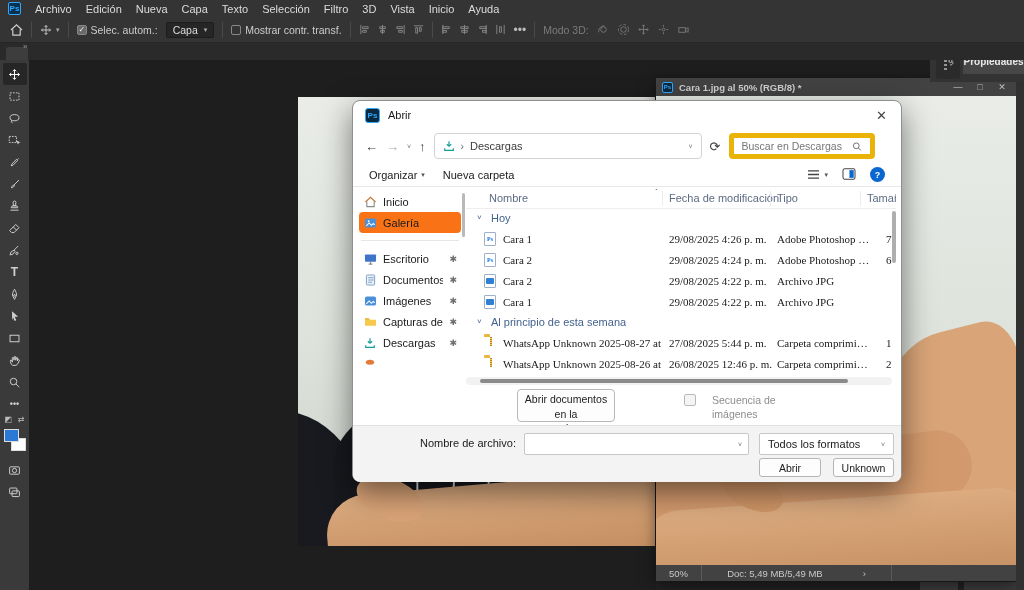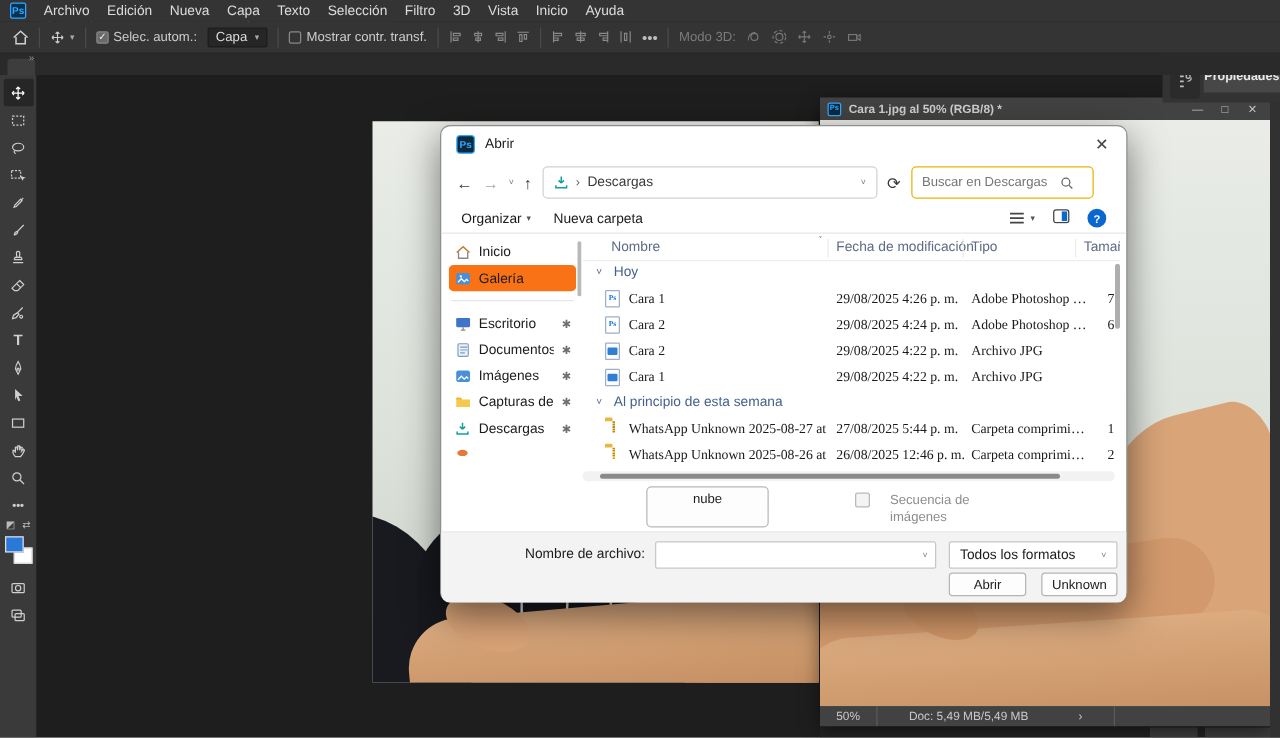--- a/index.html
+++ b/index.html
@@ -72,21 +72,21 @@
   
   #dialog { left:352px; top:100px; width:550px; height:382px; background:#fff; border:1px solid #8f8f8f; border-radius:8px; box-shadow:0 10px 30px rgba(0,0,0,.5); z-index:20; font-size:11px; color:#1a1a1a; }
   #dlg-title { position:absolute; left:0; top:0; width:100%; height:28px; display:flex; align-items:center; gap:8px; padding:0 12px; }
   #dlg-title .dicon { width:15px; height:15px; background:#0b2a3f; border:1px solid #31a8ff; border-radius:3px; color:#31a8ff; font-size:8px; font-weight:bold; display:flex; align-items:center; justify-content:center; }
   #dlg-close { position:absolute; right:14px; top:7px; color:#444; font-size:13px; }
   #dlg-nav { position:absolute; left:0; top:30px; width:100%; height:30px; display:flex; align-items:center; gap:8px; padding:0 12px; color:#3a3a3a; }
   .navar { font-size:13px; }
   #addr { width:268px; height:26px; border:1px solid #d2d2d2; border-radius:4px; display:flex; align-items:center; gap:6px; padding:0 8px; background:#fff; }
   #addr .crumb-sep { color:#666; font-size:10px; }
   #addr .spacer { flex:1; }
-  #searchbox { width:146px; height:26px; border:1px solid #eab308; border-radius:4px; display:flex; align-items:center; padding:0 8px; }
+  #searchbox { width:146px; height:26px; border:5px solid #eab308; border-radius:4px; display:flex; align-items:center; padding:0 8px; }
   #searchbox input { border:0; outline:0; width:110px; font-size:10.5px; font-family:"Liberation Sans",sans-serif; color:#333; background:transparent; }
   #dlg-cmd { position:absolute; left:0; top:62px; width:100%; height:24px; display:flex; align-items:center; gap:18px; padding:0 16px; border-bottom:1px solid #e8e8e8; }
   #dlg-cmd .right { margin-left:auto; display:flex; align-items:center; gap:14px; }
   .helpq { width:15px; height:15px; border-radius:50%; background:#0b67d0; color:#fff; font-size:9px; display:flex; align-items:center; justify-content:center; font-weight:bold; }
 
   #dlg-side { position:absolute; left:6px; top:90px; width:102px; height:196px; overflow:hidden; }
   .sitem { display:flex; align-items:center; gap:6px; height:21px; padding:0 4px; border-radius:4px; }
   .sitem .slabel { flex:1; white-space:nowrap; overflow:hidden; }
   .sitem.sel { background:#f97316;justify-content:flex-end; }
   .pin { color:#6f6f6f; font-size:9px; }
@@ -663,20 +663,21 @@
         <span class="c-size">2</span>
       </div>
 
       <div id="list-vscroll"></div>
     </div>
     <div id="list-hscroll">
         <span class="thumb"></span>
       </div>
 
     <div id="cloud-btn">
+      <div>Abrir documentos en la</div>
       <div>nube</div>
     </div>
     <div id="seq-box">
       <span class="cbx"></span>
       <span>
         <div>Secuencia de</div>
         <div>imágenes</div>
       </span>
     </div>
 

